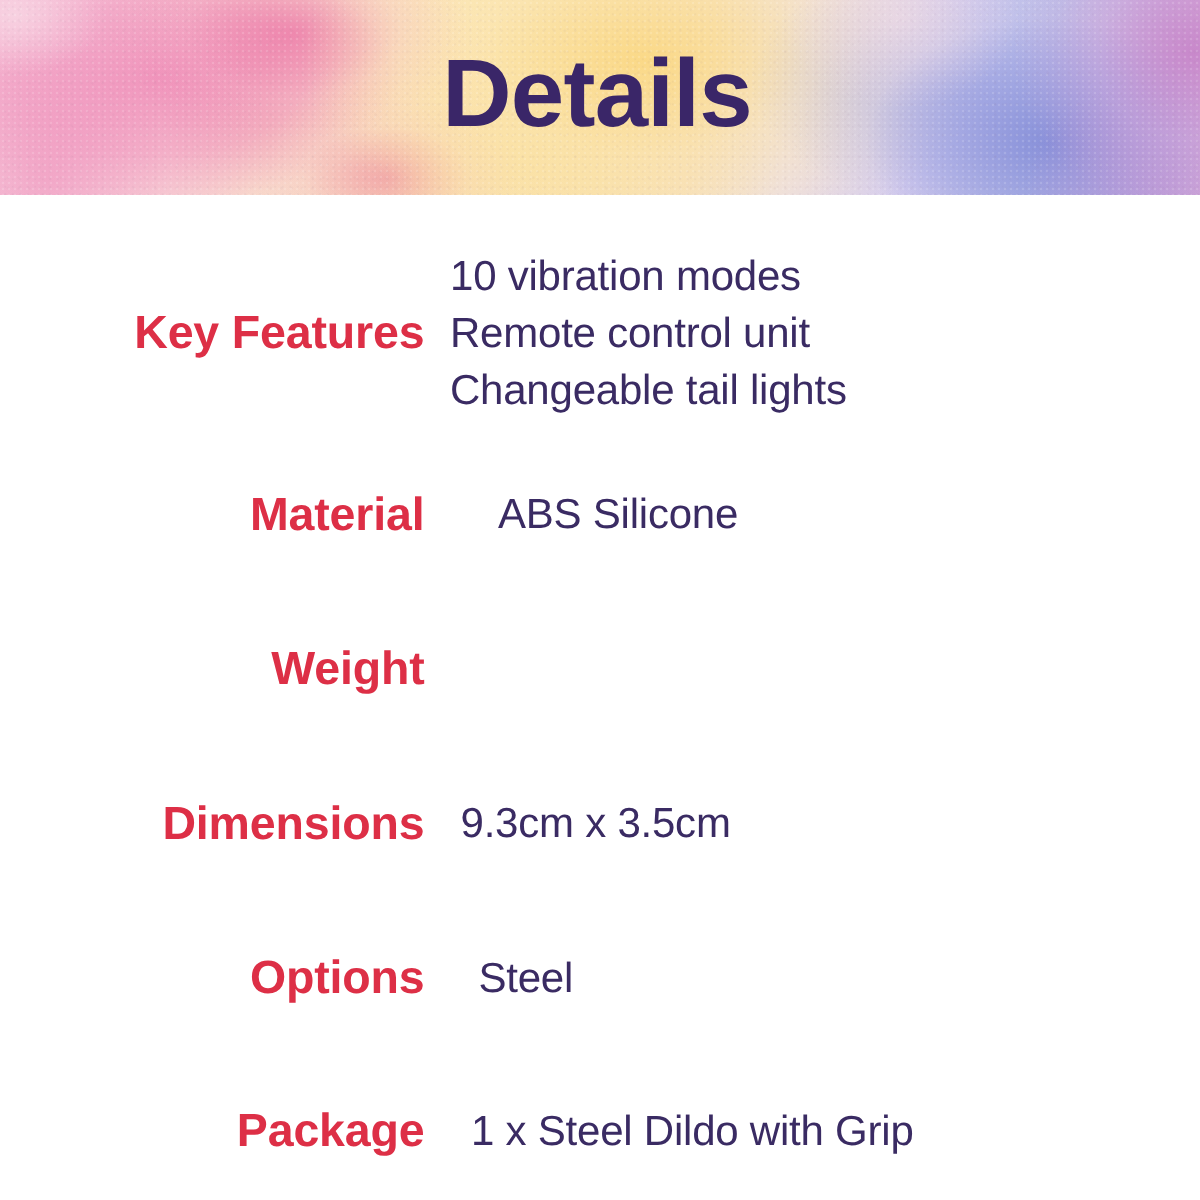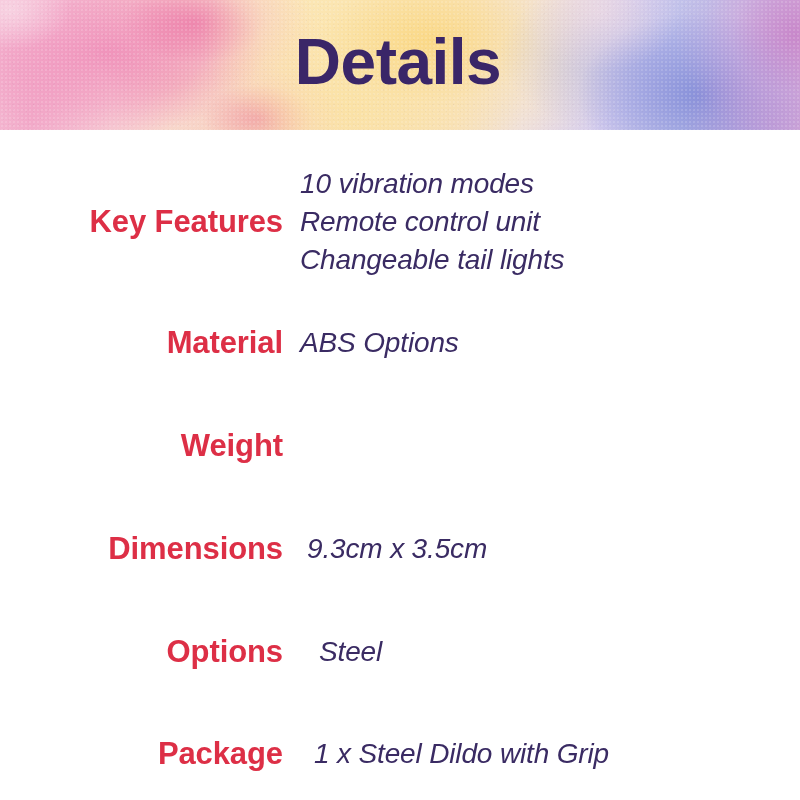--- a/index.html
+++ b/index.html
@@ -150,28 +150,27 @@
     font-size: 28px;
     line-height: 1.36;
     font-weight: 400;
     letter-spacing: -0.15px;
     padding-left: 17px;
     box-sizing: border-box;
   }
   .spec-value .vline {
     display: block;
     white-space: nowrap;
-    font-style: italic;
   }
 
   
   .row-features { height: 140px; }
   .row-features .spec-value { padding-left: 17px; }
 
-  .row-material { height: 103px; }
+  .row-material { height: 103px; gap: 32px; }
   .row-material .spec-value { padding-left: 17px; }
 
   .row-weight  { height: 103px; }
   .row-weight .spec-value { padding-left: 27px; }
 
   .row-dimensions { height: 103px; }
   .row-dimensions .spec-value { padding-left: 24px; }
 
   .row-options { height: 103px; }
   .row-options .spec-value { padding-left: 36px; }
@@ -204,21 +203,21 @@
       <div class="spec-value">
         <span class="vline">10 vibration modes</span>
         <span class="vline">Remote control unit</span>
         <span class="vline">Changeable tail lights</span>
       </div>
     </div>
 
     <div class="spec-row row-material">
       <div class="spec-label">Material</div>
       <div class="spec-value">
-        <span class="vline">ABS Options</span>
+        <span class="vline">ABS Silicone</span>
       </div>
     </div>
 
     <div class="spec-row row-weight">
       <div class="spec-label">Weight</div>
     </div>
 
     <div class="spec-row row-dimensions">
       <div class="spec-label">Dimensions</div>
       <div class="spec-value">

